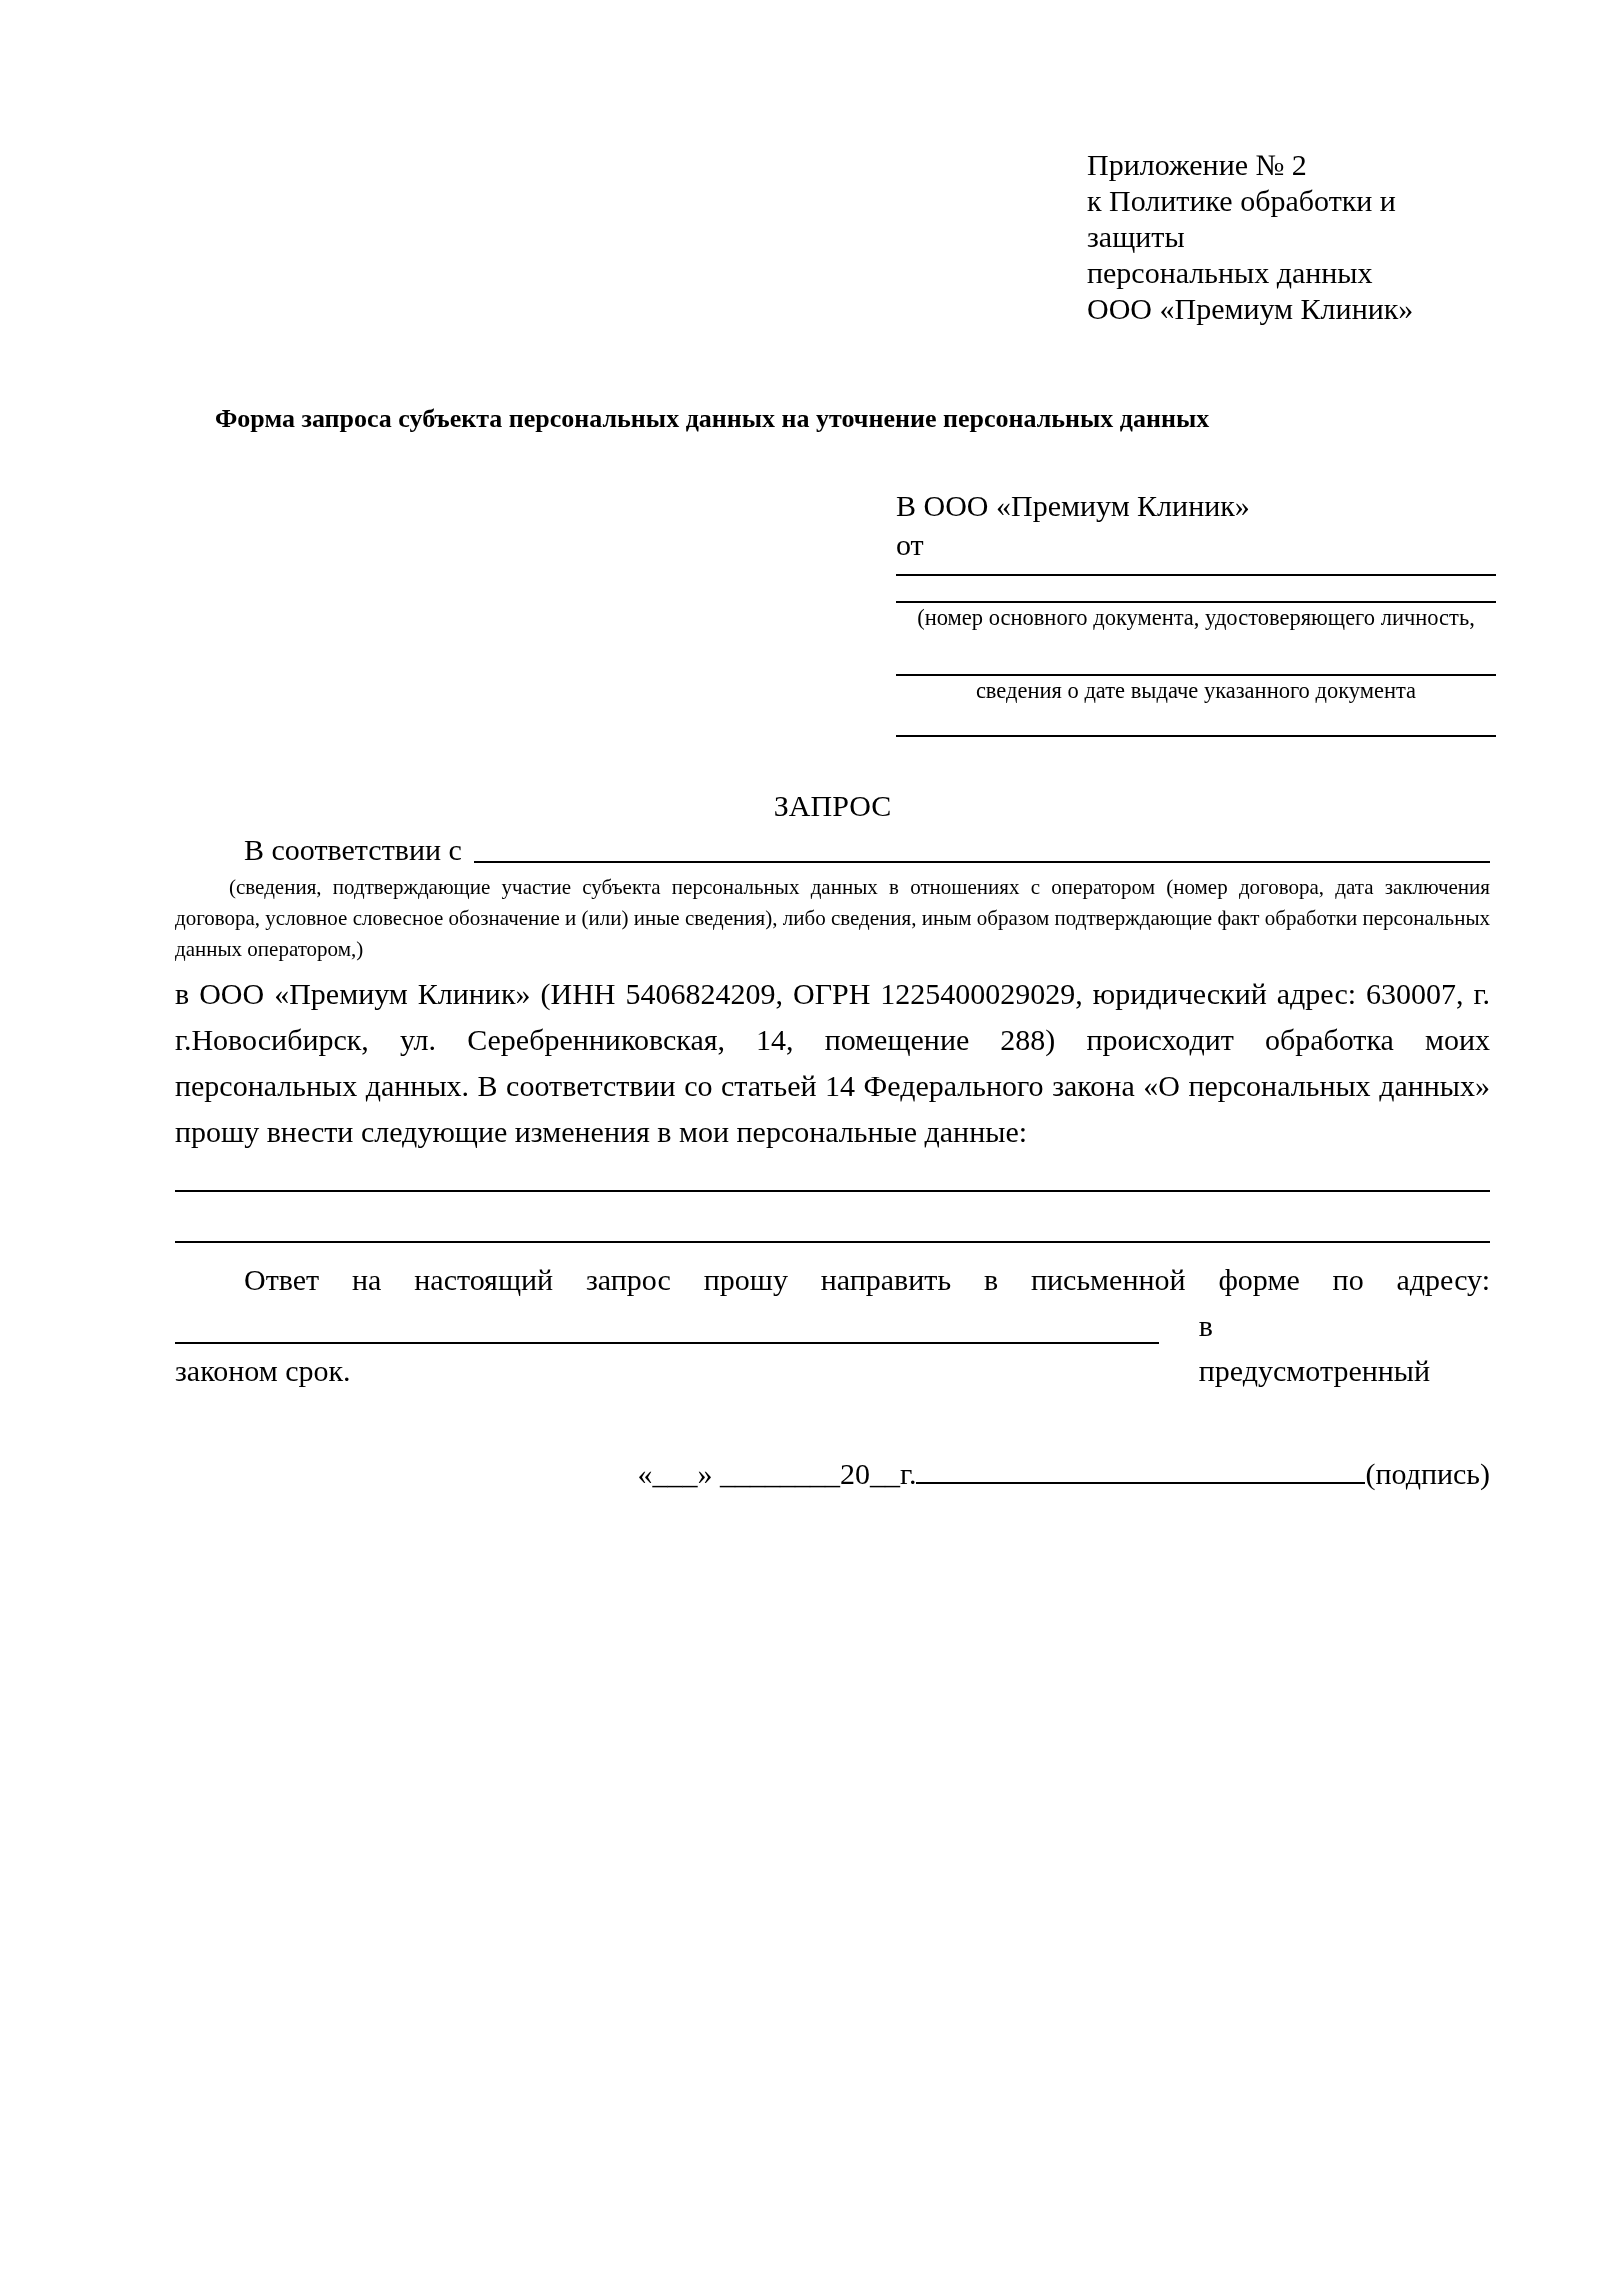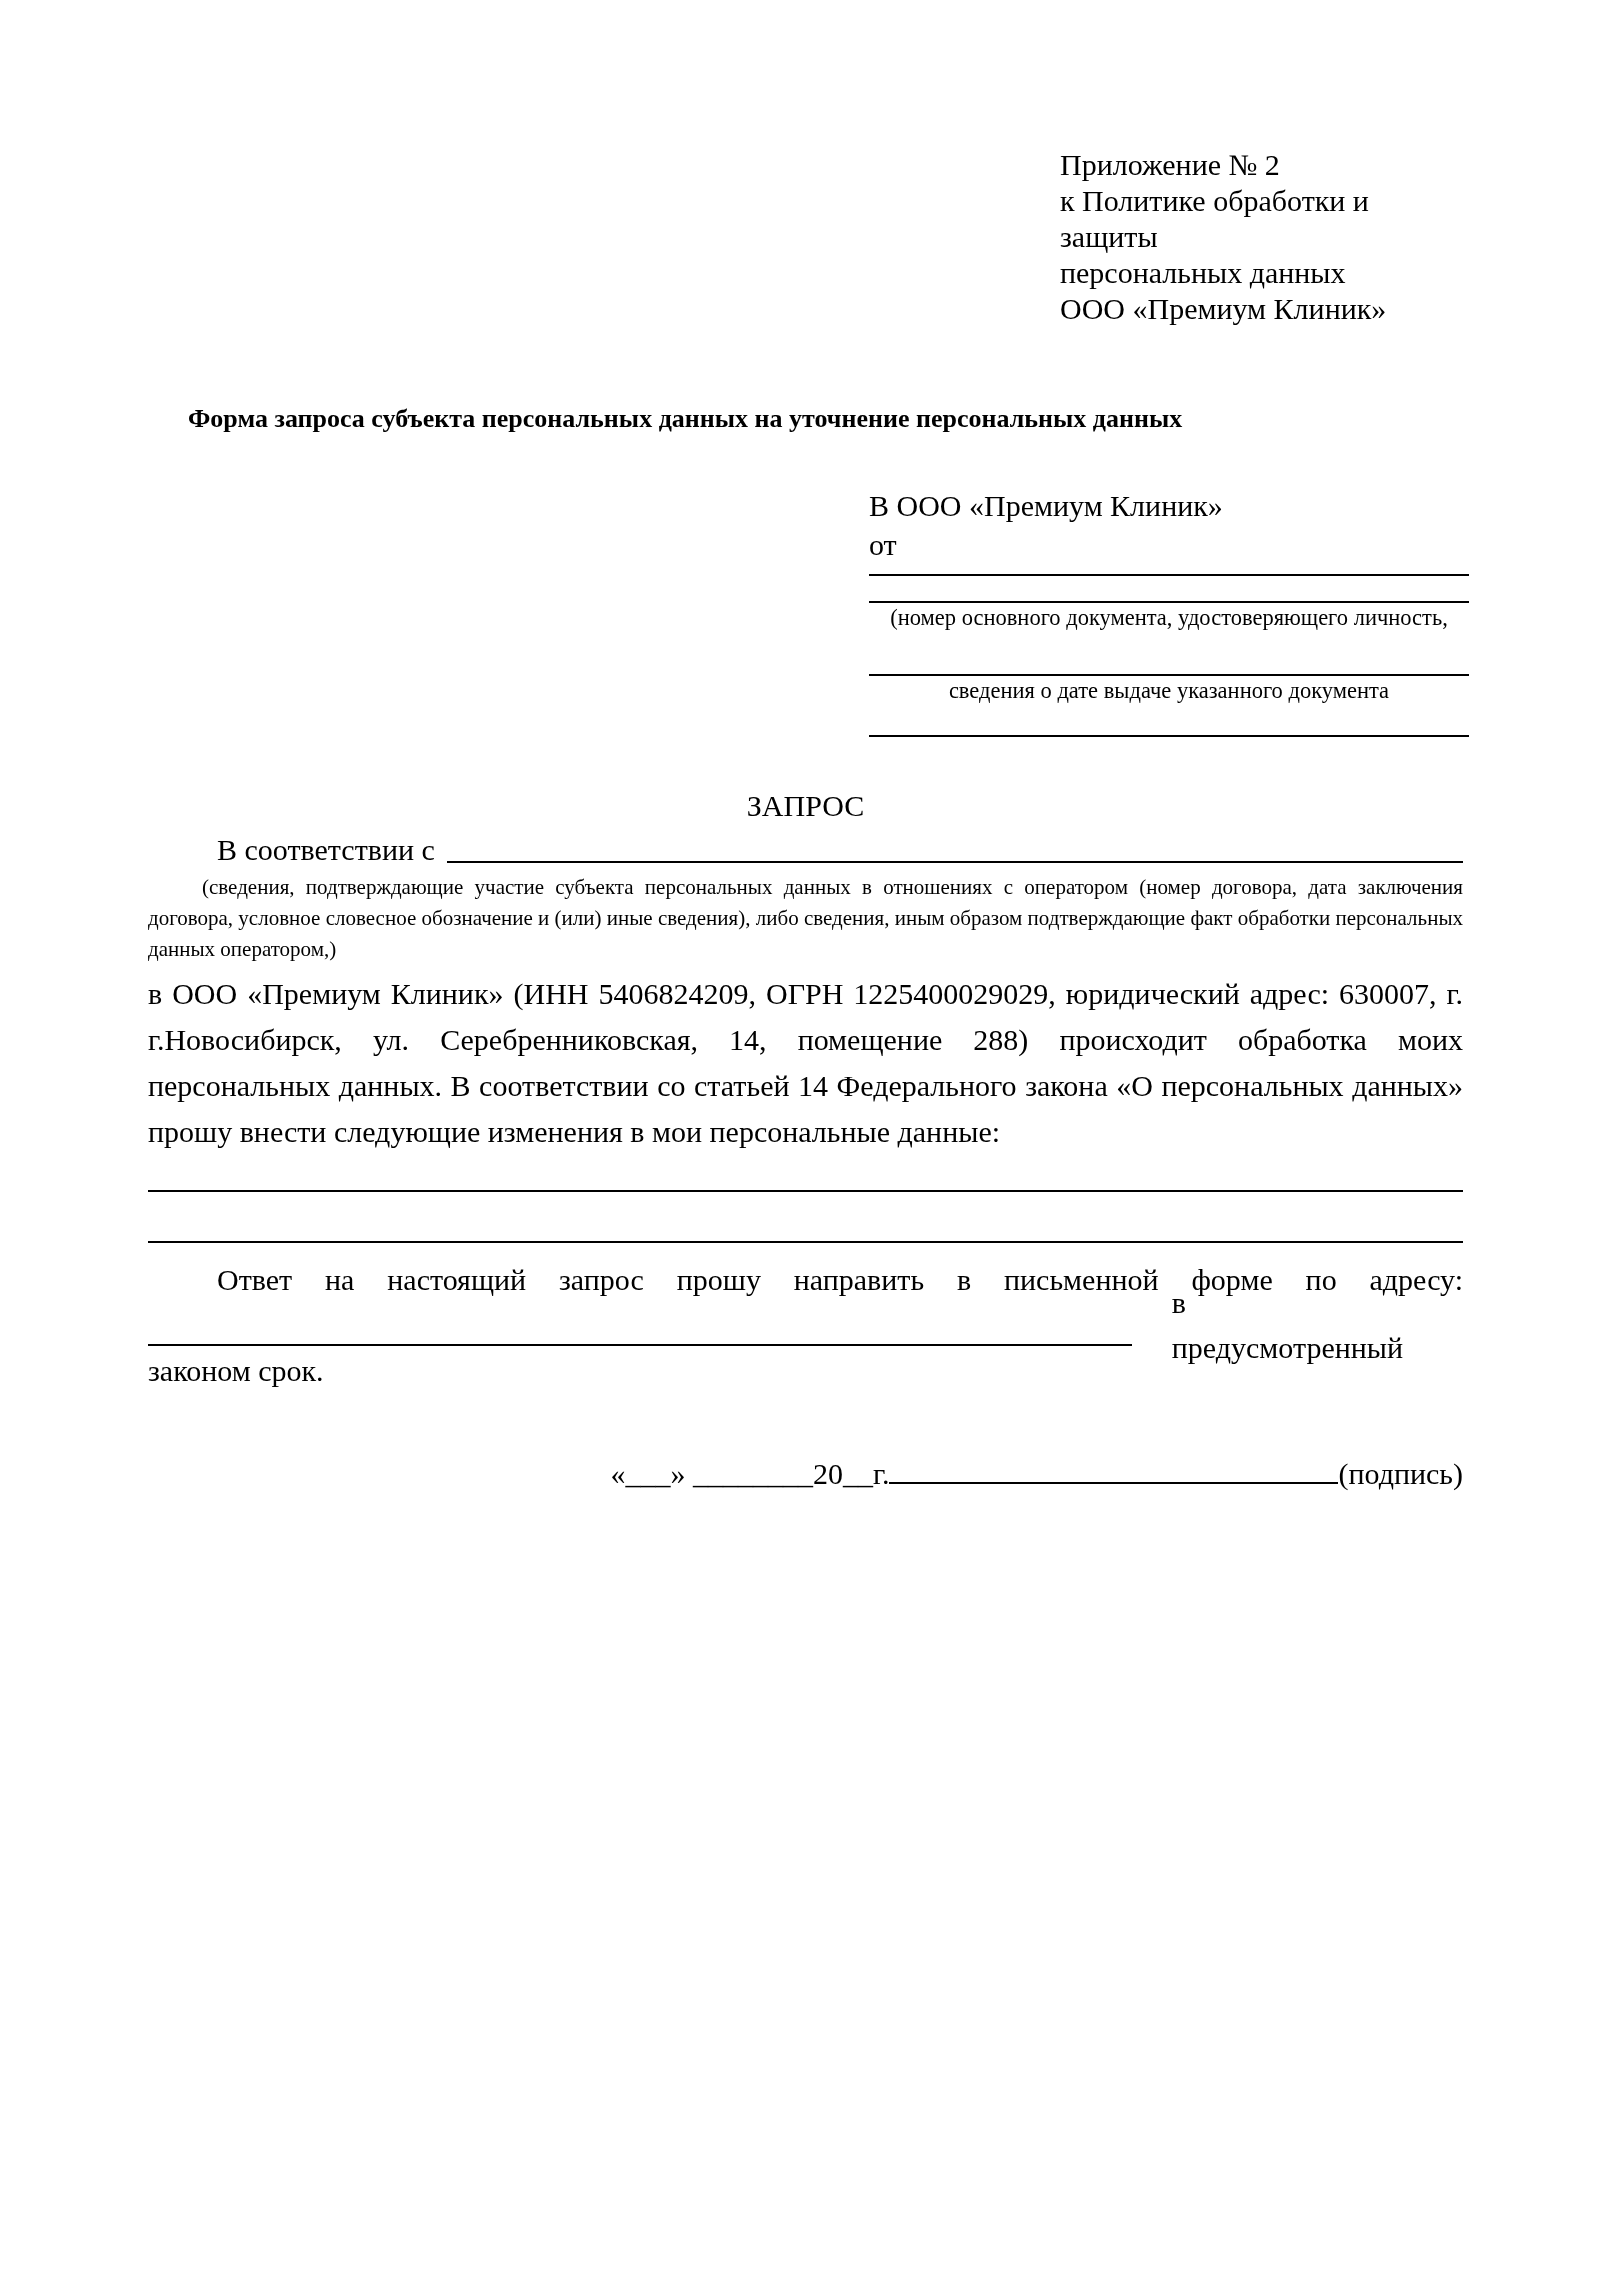--- a/index.html
+++ b/index.html
@@ -12,21 +12,21 @@
     width: 1621px;
     height: 2294px;
     background: #ffffff;
     color: #000000;
     font-family: "Liberation Serif", "DejaVu Serif", serif;
     font-size: 30px;
     overflow: hidden;
   }
   .content {
     position: absolute;
-    left: 148px;
+    left: 175px;
     top: 0;
     width: 1315px;
   }
 
   
   .appendix {
     margin: 147px 0 0 912px;
     line-height: 36px;
     text-align: left;
   }
@@ -97,21 +97,21 @@
   .reply-par {
     margin-top: 13.7px;
     line-height: 46px;
     text-indent: 69px;
     text-align: justify;
     text-align-last: justify;
   }
   .reply-blank-row {
     display: flex;
     justify-content: space-between;
-    align-items: center;
+    align-items: flex-start;
     height: 45px;
     gap: 40px;
   }
   .reply-fill {
     width: 993px;
     border-bottom: 2.9px solid #000;
     height: 39px;
   }
   .reply-tail {
     word-spacing: 41px;

